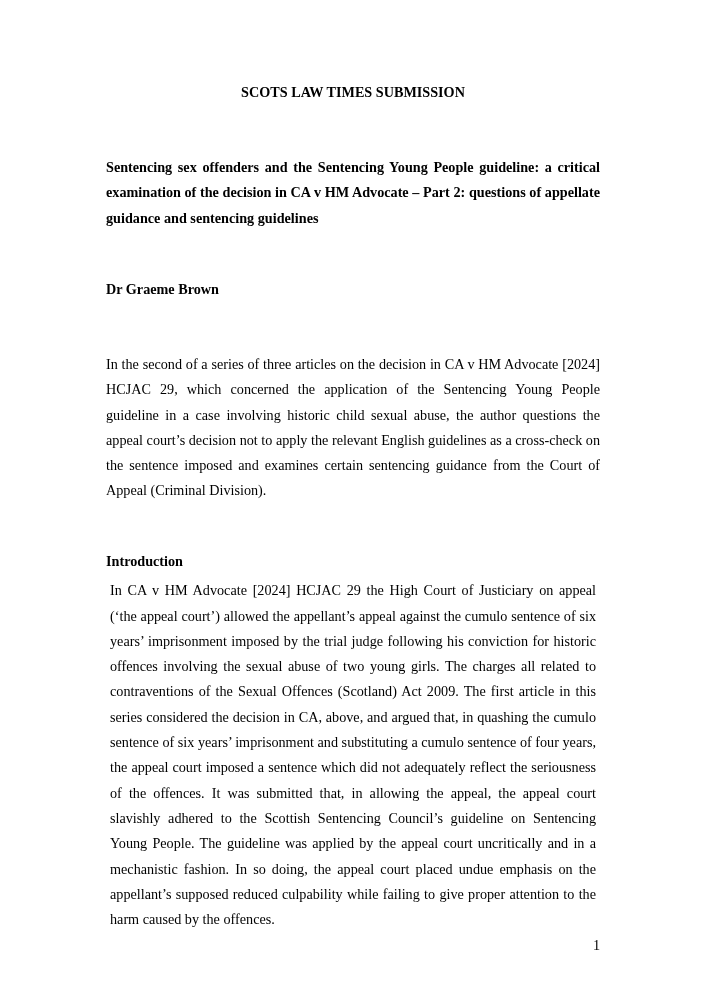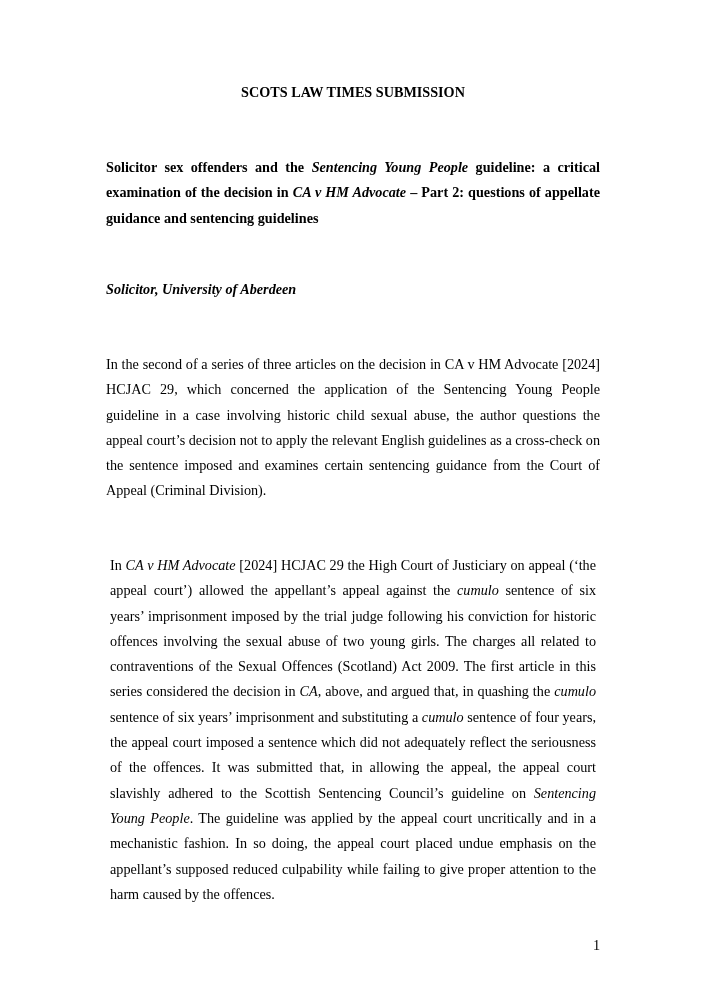--- a/index.html
+++ b/index.html
@@ -58,36 +58,37 @@
     font-weight: bold;
   }
   .body-par {
     margin: 4px;
     text-align: justify;
   }
   .page-number {
     top: 933px;
     text-align: right;
   }
-  .it { font-style: italic; }
+  .it { }
 </style>
 </head>
 <body>
 
 <div class="page">
 
   <div class="block doc-title">SCOTS LAW TIMES SUBMISSION</div>
 
-  <p class="block article-title"><span>Solicitor sex offenders and the </span><span class="it">Sentencing Young People</span><span> guideline: a critical examination of the decision in </span><span class="it">CA v HM Advocate</span><span> – Part 2: questions of appellate guidance and sentencing guidelines</span></p>
+  <p class="block article-title"><span>Sentencing sex offenders and the </span><span class="it">Sentencing Young People</span><span> guideline: a critical examination of the decision in </span><span class="it">CA v HM Advocate</span><span> – Part 2: questions of appellate guidance and sentencing guidelines</span></p>
 
   <div class="block author-block">
-    <p class="author-role">Solicitor, University of Aberdeen</p>
+    <p class="author-name">Dr Graeme Brown</p>
   </div>
 
   <p class="block abstract">In the second of a series of three articles on the decision in CA v HM Advocate [2024] HCJAC 29, which concerned the application of the Sentencing Young People guideline in a case involving historic child sexual abuse, the author questions the appeal court’s decision not to apply the relevant English guidelines as a cross-check on the sentence imposed and examines certain sentencing guidance from the Court of Appeal (Criminal Division).</p>
 
   <div class="block section">
+    <p class="section-heading">Introduction</p>
     <p class="body-par"><span>In </span><span class="it">CA v HM Advocate</span><span> [2024] HCJAC 29 the High Court of Justiciary on appeal (‘the appeal court’) allowed the appellant’s appeal against the </span><span class="it">cumulo</span><span> sentence of six years’ imprisonment imposed by the trial judge following his conviction for historic offences involving the sexual abuse of two young girls.  The charges all related to contraventions of the Sexual Offences (Scotland) Act 2009.  The first article in this series considered the decision in </span><span class="it">CA</span><span>, above, and argued that, in quashing the </span><span class="it">cumulo</span><span> sentence of six years’ imprisonment and substituting a </span><span class="it">cumulo</span><span> sentence of four years, the appeal court imposed a sentence which did not adequately reflect the seriousness of the offences.  It was submitted that, in allowing the appeal, the appeal court slavishly adhered to the Scottish Sentencing Council’s guideline on </span><span class="it">Sentencing Young People</span><span>.  The guideline was applied by the appeal court uncritically and in a mechanistic fashion.  In so doing, the appeal court placed undue emphasis on the appellant’s supposed reduced culpability while failing to give proper attention to the harm caused by the offences.</span></p>
   </div>
 
   <div class="block page-number">1</div>
 
 </div>
 
 </body></html>

